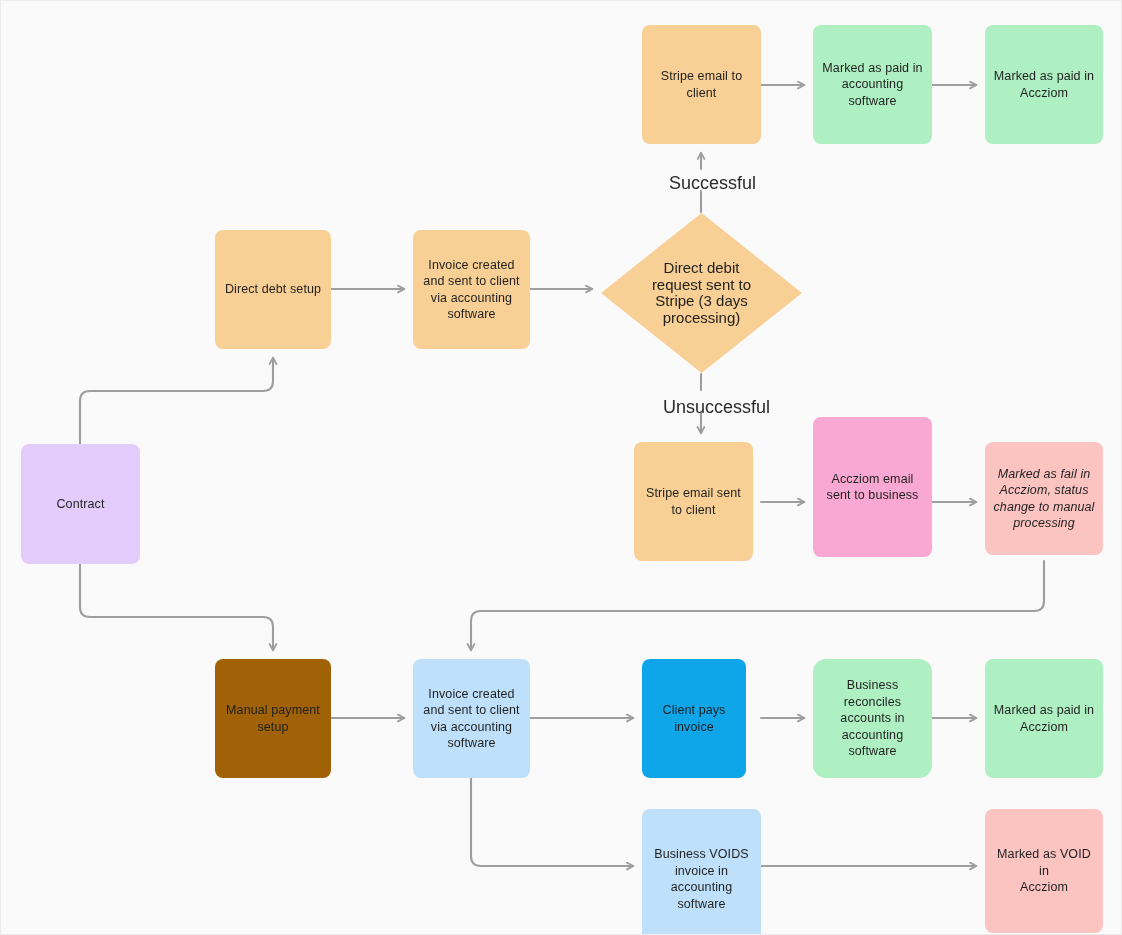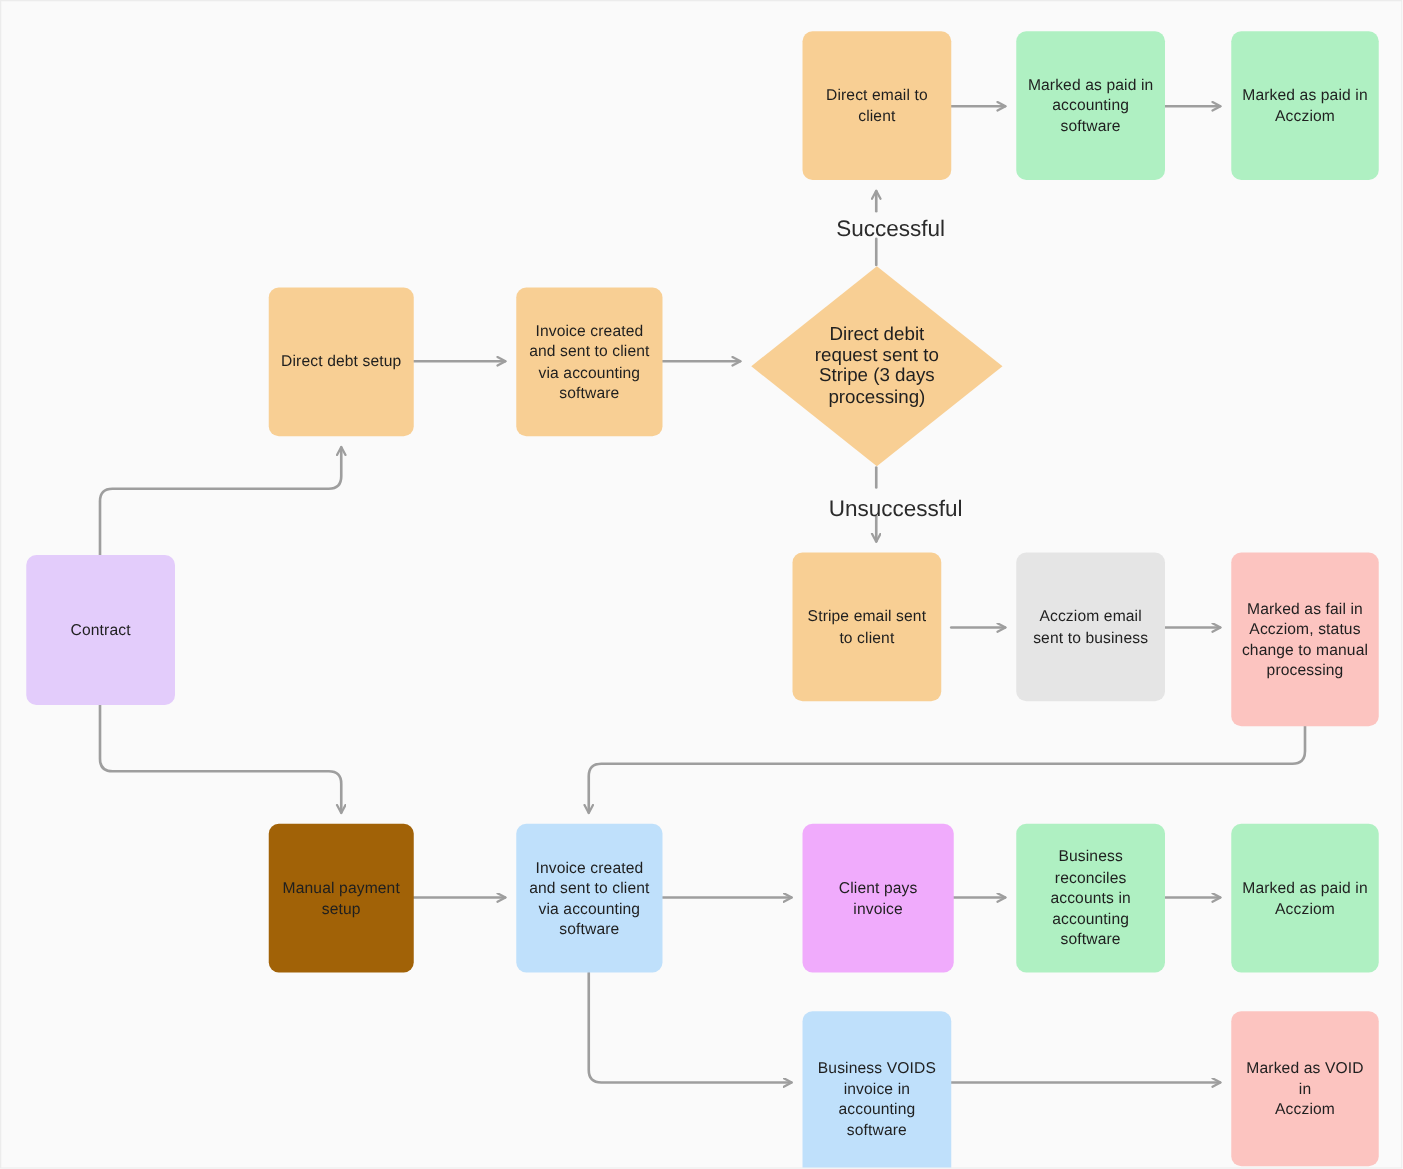--- a/index.html
+++ b/index.html
@@ -149,69 +149,69 @@
     <svg class="diamond-shape" viewBox="0 0 203 162" preserveAspectRatio="none">
       <polygon points="101.5,1 202,81 101.5,161 1,81" fill="#f8cf94"></polygon>
     </svg>
     <span class="diamond-text">Direct debit
 request sent to
 Stripe (3 days
 processing)</span>
   </div>
 
   <div class="node" style="left:641px; top:24px; width:119px; height:119px; background:#f8cf94;">
-    <span class="node-label">Direct email to
+    <span class="node-label">Stripe email to
 client</span>
   </div>
 
   <div class="node" style="left:812px; top:24px; width:119px; height:119px; background:#aff0c2;">
     <span class="node-label">Marked as paid in
 accounting
 software</span>
   </div>
 
   <div class="node" style="left:984px; top:24px; width:118px; height:119px; background:#aff0c2;">
     <span class="node-label">Marked as paid in
 Accziom</span>
   </div>
 
   <div class="node" style="left:633px; top:441px; width:119px; height:119px; background:#f8cf94;">
     <span class="node-label">Stripe email sent
 to client</span>
   </div>
 
-  <div class="node" style="left:812px; top:441px; width:119px; height:119px; background:#e5e5e5;">
+  <div class="node" style="left:812px; top:416px; width:119px; height:140px; background:#f9a8d4;">
     <span class="node-label">Accziom email
 sent to business</span>
   </div>
 
-  <div class="node" style="left:984px; top:441px; width:118px; height:139px; background:#fcc4c0;">
+  <div class="node" style="left:984px; top:441px; width:118px; height:113px; background:#fcc4c0;font-style:italic;">
     <span class="node-label">Marked as fail in
 Accziom, status
 change to manual
 processing</span>
   </div>
 
   <div class="node" style="left:214px; top:658px; width:116px; height:119px; background:#a16207;">
     <span class="node-label">Manual payment
 setup</span>
   </div>
 
   <div class="node" style="left:412px; top:658px; width:117px; height:119px; background:#bfe0fb;">
     <span class="node-label">Invoice created
 and sent to client
 via accounting
 software</span>
   </div>
 
-  <div class="node" style="left:641px; top:658px; width:121px; height:119px; background:#f0abfc;">
+  <div class="node" style="left:641px; top:658px; width:104px; height:119px; background:#0ea5e9;">
     <span class="node-label">Client pays invoice</span>
   </div>
 
-  <div class="node" style="left:812px; top:658px; width:119px; height:119px; background:#aff0c2;">
+  <div class="node" style="left:812px; top:658px; width:119px; height:119px; background:#aff0c2;border-radius:13px;">
     <span class="node-label">Business
 reconciles
 accounts in
 accounting
 software</span>
   </div>
 
   <div class="node" style="left:984px; top:658px; width:118px; height:119px; background:#aff0c2;">
     <span class="node-label">Marked as paid in
 Accziom</span>

